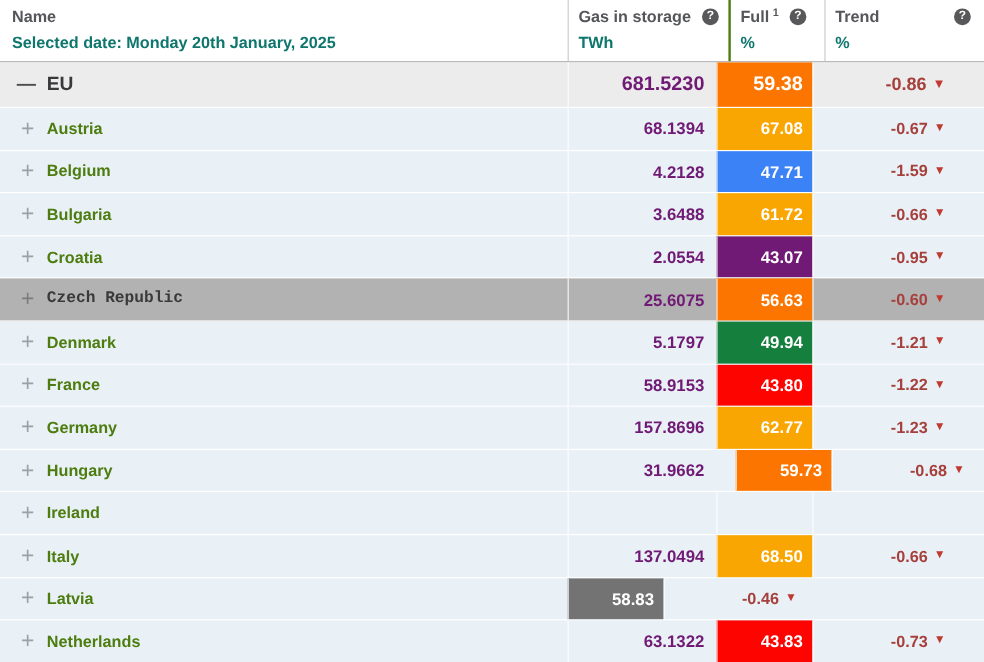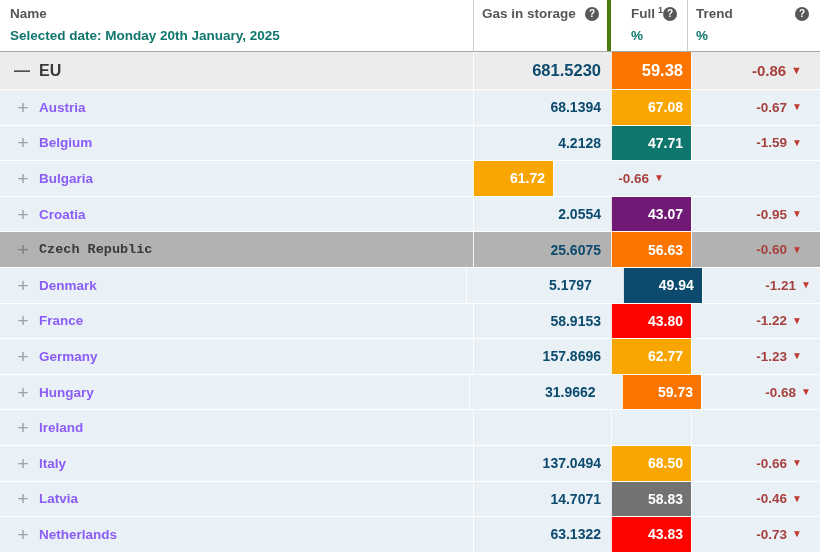--- a/index.html
+++ b/index.html
@@ -13,53 +13,53 @@
 
   
   .header { display:flex; height:52px; box-sizing:border-box; background:#fff;
             border-bottom:1px solid #a9a9a9; }
   .hcell { box-sizing:border-box; padding-top:4px; }
   .t1 { font-size:13.5px; font-weight:bold; color:#55565a; line-height:20px;
         display:flex; align-items:center; }
   .t2 { font-size:13.5px; font-weight:bold; color:#0f766e; line-height:23px; }
   .h-name  { width:473px; padding-left:10px; }
   .h-gas   { width:134px; border-left:1px solid #cccccc; padding-left:8px; }
-  .h-full  { width:80px;  border-left:4px solid #4d7c0f; padding-left:20px; }
+  .h-full  { width:80px;  border-left:2px solid #4d7c0f; padding-left:8px; }
   .h-trend { width:133px; border-left:1px solid #cccccc; padding-left:8px; }
   .help { width:14px; height:14px; border-radius:50%; background:#58585a; color:#fff;
           font-size:10px; font-weight:bold; display:inline-flex; align-items:center;
           justify-content:center; margin-left:auto; flex:0 0 auto; cursor:pointer; }
   .h-gas  .help { margin-right:8px; }
   .h-full .help { margin-right:15px; }
   .h-trend .help { margin-right:11px; }
   sup.fn { font-size:9px; font-weight:bold; color:#55565a; position:relative; top:-4px; margin-left:3px; }
 
   
   .row { display:flex; box-sizing:border-box; border-bottom:1px solid #ffffff; cursor:pointer; }
   .row.eu      { height:38px;   background:#ececec; }
   .row.country { height:35.6px; background:#e9f1f7; }
   .row.highlight { background:#b2b2b2; }
 
   .cell { box-sizing:border-box; display:flex; align-items:center; }
   .c-name  { width:473px; padding-left:13px; }
-  .c-gas   { width:138px; justify-content:flex-end; padding-right:10px;
+  .c-gas   { width:124px; justify-content:flex-end; padding-right:10px;
              border-left:1px solid rgba(255,255,255,0.85);
-             font-weight:bold; color:#0c4a6e; font-size:14px; }
+             font-weight:bold; color:#701a75; font-size:14px; }
   .c-full  { width:80px; justify-content:flex-end; padding-right:8px;
              border-left:1px solid rgba(255,255,255,0.85);
              font-weight:bold; color:#ffffff; font-size:14px; }
   .c-trend { width:120px; justify-content:flex-end; padding-right:9px;
              border-left:1px solid rgba(255,255,255,0.85);
              font-weight:bold; color:#a6403c; font-size:13.5px; gap:5px; }
   .arrow { color:#c03a31; font-size:10px; line-height:1; }
 
   .expander { color:#9aa2a7; font-size:19px; font-weight:400; width:20px;
               text-align:center; margin-right:6px; line-height:1; flex:0 0 auto; }
   .row.highlight .expander { color:#7c7c7c; }
-  .cname { font-weight:bold; color:#8b5cf6; font-size:13.5px; }
+  .cname { font-weight:bold; color:#4d7c0f; font-size:13.5px; }
   .row.highlight .cname { color:#3a3a3a;font-family:Liberation Mono, monospace; }
 
   .row.eu .expander { color:#4e4e50; font-size:16px; font-weight:bold; width:22px; margin-left:-2px; }
   .row.eu .cname   { font-size:16px; color:#39393b; }
   .row.eu .c-gas   { font-size:16.5px; }
   .row.eu .c-full  { font-size:16.5px; }
   .row.eu .c-trend { font-size:15px; }
   .row.eu .arrow   { font-size:11px; }
 </style>
 </head>
@@ -72,20 +72,21 @@
       <div class="t1">
           <span>Name</span>
         </div>
       <div class="t2">Selected date: Monday 20th January, 2025</div>
     </div>
     <div class="hcell h-gas">
       <div class="t1">
         <span>Gas in storage</span>
         <span class="help">?</span>
       </div>
+      <div class="t2">TWh</div>
     </div>
     <div class="hcell h-full">
       <div class="t1">
         <span>Full</span>
           <sup class="fn">1</sup>
         <span class="help">?</span>
       </div>
       <div class="t2">%</div>
     </div>
     <div class="hcell h-trend">
@@ -122,32 +123,33 @@
       <span class="arrow">▼</span>
     </div>
   </div>
 
   <div class="row country">
     <div class="cell c-name">
       <span class="expander">+</span>
       <span class="cname">Belgium</span>
     </div>
     <div class="cell c-gas">4.2128</div>
-    <div class="cell c-full" style="background: #0f766e;">47.71</div>
+    <div class="cell c-full" style="background: #3b82f6;">47.71</div>
     <div class="cell c-trend">
       <span>-1.59</span>
       <span class="arrow">▼</span>
     </div>
   </div>
 
   <div class="row country">
     <div class="cell c-name">
       <span class="expander">+</span>
       <span class="cname">Bulgaria</span>
     </div>
+    <div class="cell c-gas">3.6488</div>
     <div class="cell c-full" style="background: rgb(249, 166, 2);">61.72</div>
     <div class="cell c-trend">
       <span>-0.66</span>
       <span class="arrow">▼</span>
     </div>
   </div>
 
   <div class="row country">
     <div class="cell c-name">
       <span class="expander">+</span>
@@ -173,21 +175,21 @@
       <span class="arrow">▼</span>
     </div>
   </div>
 
   <div class="row country">
     <div class="cell c-name">
       <span class="expander">+</span>
       <span class="cname">Denmark</span>
     </div>
     <div class="cell c-gas">5.1797</div>
-    <div class="cell c-full" style="background: #0c4a6e; margin-left: 21px;">49.94</div>
+    <div class="cell c-full" style="background: #15803d;">49.94</div>
     <div class="cell c-trend">
       <span>-1.21</span>
       <span class="arrow">▼</span>
     </div>
   </div>
 
   <div class="row country">
     <div class="cell c-name">
       <span class="expander">+</span>
       <span class="cname">France</span>
@@ -250,21 +252,20 @@
       <span>-0.66</span>
       <span class="arrow">▼</span>
     </div>
   </div>
 
   <div class="row country">
     <div class="cell c-name">
       <span class="expander">+</span>
       <span class="cname">Latvia</span>
     </div>
-    <div class="cell c-gas">14.7071</div>
     <div class="cell c-full" style="background: #737373;">58.83</div>
     <div class="cell c-trend">
       <span>-0.46</span>
       <span class="arrow">▼</span>
     </div>
   </div>
 
   <div class="row country">
     <div class="cell c-name">
       <span class="expander">+</span>

